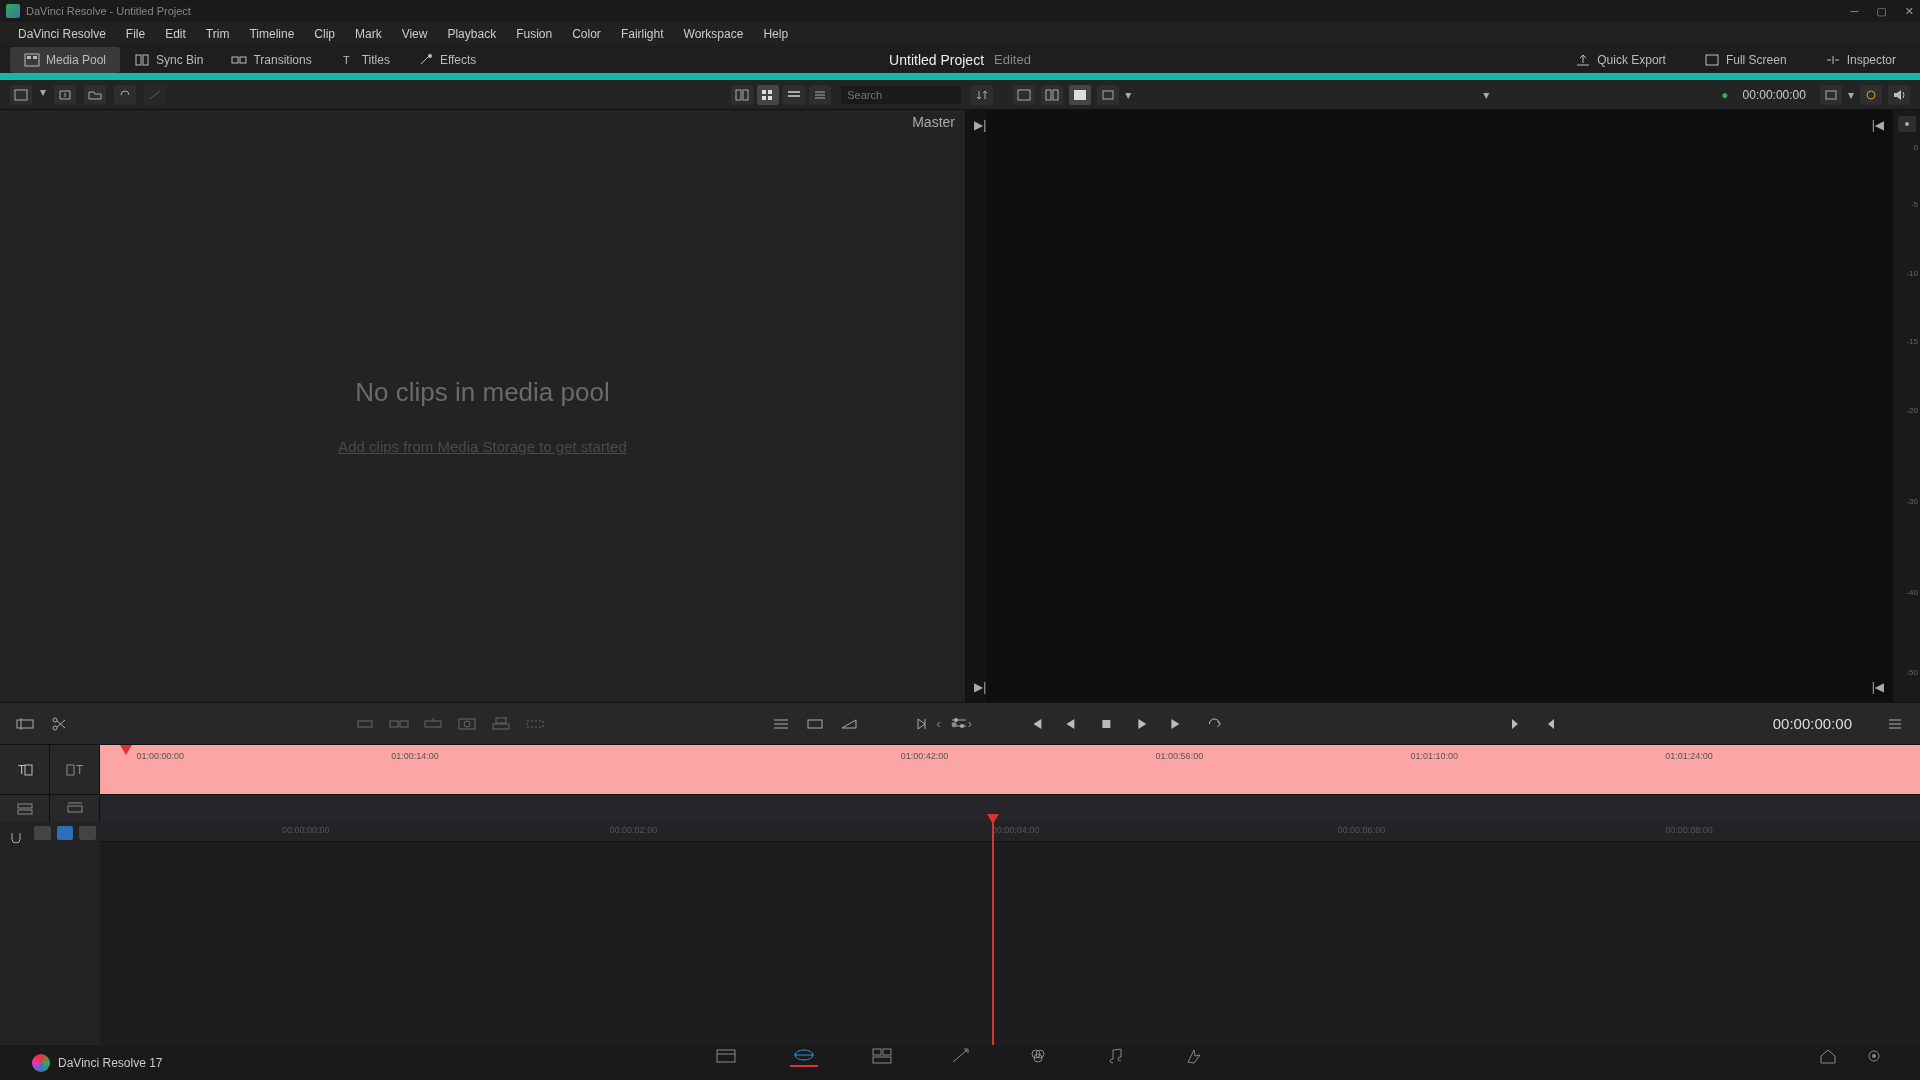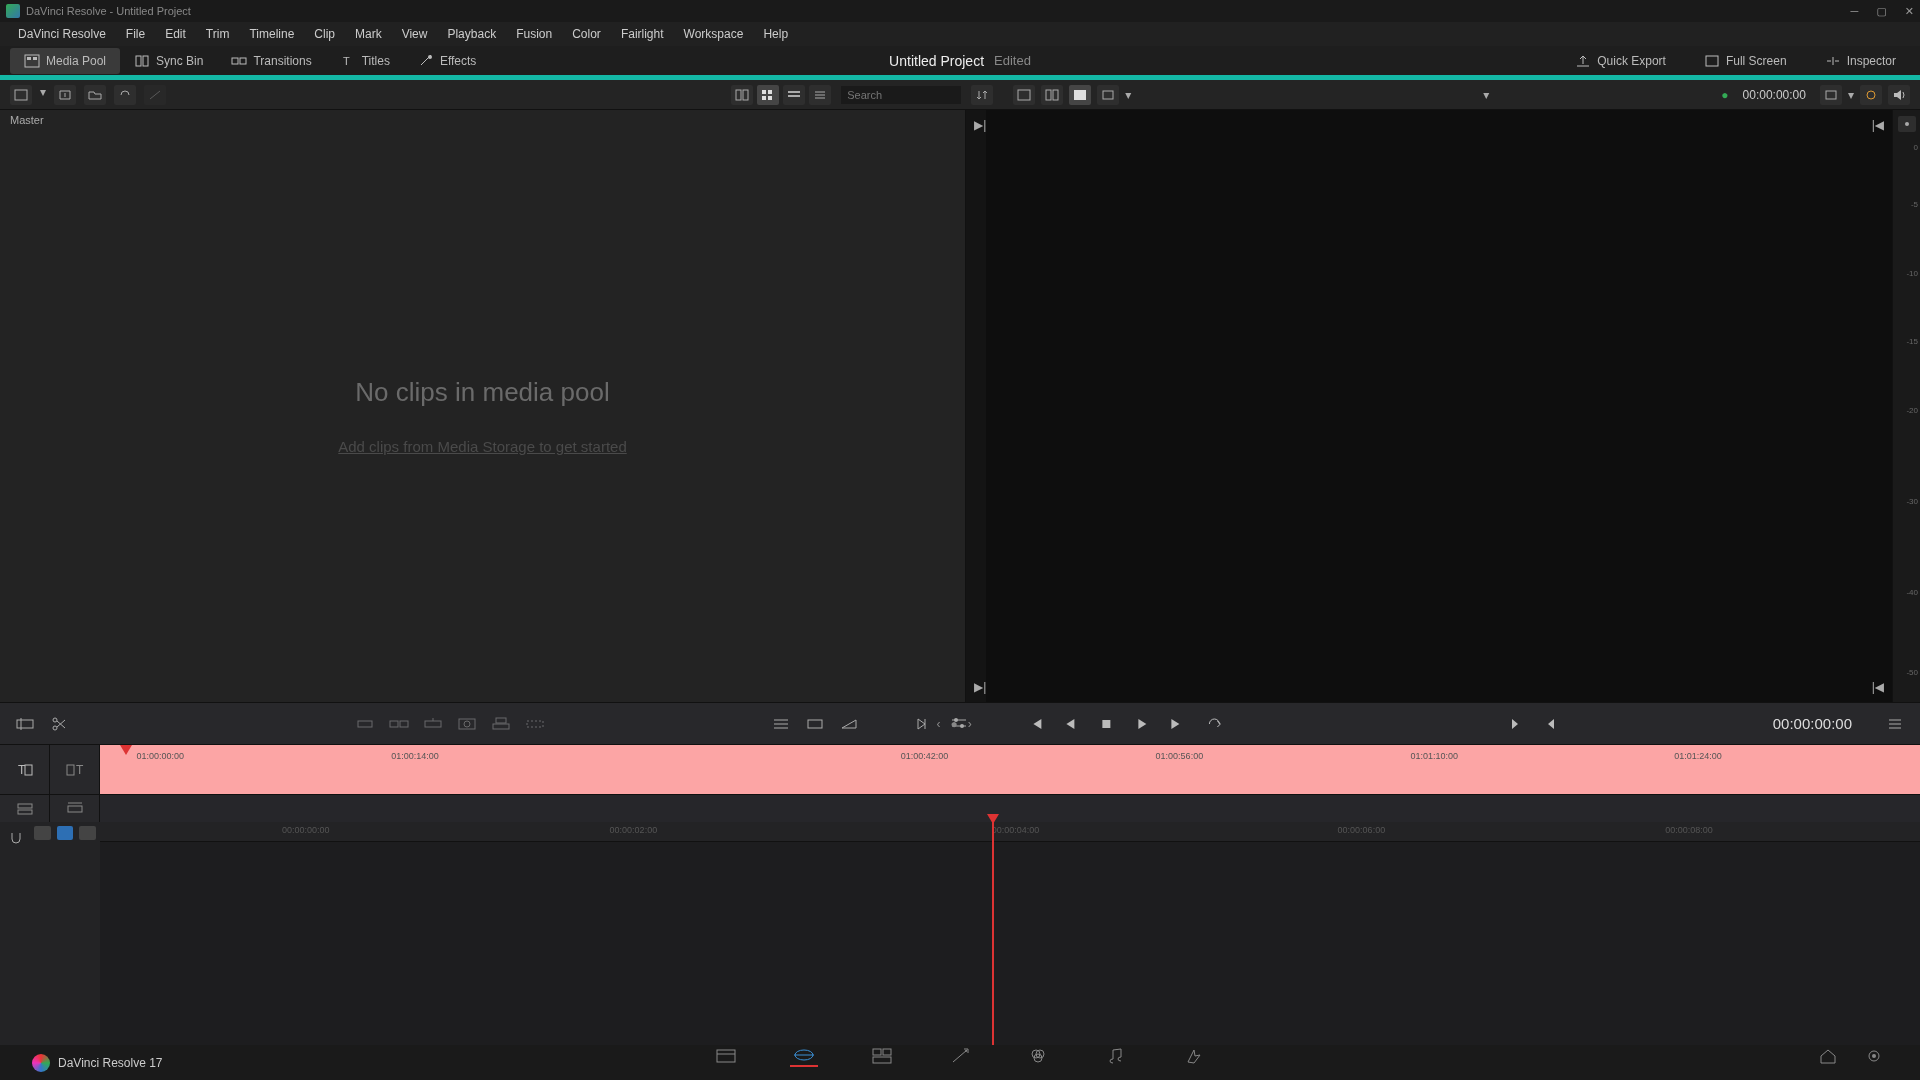--- a/index.html
+++ b/index.html
@@ -9,21 +9,21 @@
 .titlebar { background: #1a1a1a; height: 22px; display: flex; align-items: center; padding: 0 6px; color: #888; font-size: 11px; }
 .titlebar .app-icon { width: 14px; height: 14px; background: linear-gradient(135deg,#3a5,#37a); border-radius: 2px; margin-right: 6px; }
 .titlebar .win-controls { margin-left: auto; display: flex; gap: 18px; color: #999; }
 .titlebar .win-controls span { cursor: pointer; }
 
 
 .menubar { background: #212121; height: 24px; display: flex; align-items: center; padding: 0 10px; gap: 4px; }
 .menubar .menu-item { color: #ccc; padding: 3px 8px; font-size: 12px; cursor: pointer; }
 
 
-.tool-tabs { background: #1e1e1e; height: 34px; display: flex; align-items: center; padding: 0 10px; border-bottom: 5px solid #14b8a6; }
+.tool-tabs { background: #1e1e1e; height: 34px; display: flex; align-items: center; padding: 0 10px; border-bottom: 7px solid #14b8a6; }
 .tab-btn { display: flex; align-items: center; gap: 6px; padding: 6px 14px; color: #bbb; cursor: pointer; border-radius: 3px; }
 .tab-btn.active { background: #3a3a3a; }
 .tab-btn .ico { width: 16px; height: 14px; display: inline-block; }
 .project-title { position: absolute; left: 50%; transform: translateX(-50%); display: flex; gap: 10px; align-items: center; }
 .project-title .main { color: #eee; font-size: 14px; font-weight: 500; }
 .project-title .status { color: #888; font-size: 13px; }
 .tool-right { margin-left: auto; display: flex; gap: 10px; }
 
 
 .subbar { background: #242424; height: 30px; display: flex; align-items: center; padding: 0 10px; gap: 10px; border-bottom: 1px solid #111; }
@@ -32,21 +32,21 @@
 .subbar .search-box { background: #1a1a1a; border: none; color: #aaa; padding: 3px 6px; width: 120px; font-size: 11px; }
 .subbar .right-ctrls { display: flex; gap: 6px; margin-left: 10px; align-items: center; }
 .sq-btn { width: 22px; height: 20px; background: #2e2e2e; border-radius: 2px; display: flex; align-items: center; justify-content: center; cursor: pointer; }
 .sq-btn.active { background: #454545; }
 .timecode { color: #ccc; font-size: 12px; padding: 0 8px; }
 .spacer { flex: 1; }
 
 
 .main-area { display: flex; height: 592px; }
 .media-pool { width: 966px; background: #232323; display: flex; flex-direction: column; border-right: 1px solid #111; }
-.pool-header { height: 20px; padding: 4px 10px; color: #aaa; font-size: 11px; }
+.pool-header { height: 20px; padding: 4px 10px; color: #aaa; font-size: 14px; text-align: right; }
 .pool-body { flex: 1; display: flex; flex-direction: column; align-items: center; justify-content: center; gap: 30px; }
 .pool-body .msg1 { color: #6a6a6a; font-size: 26px; }
 .pool-body .msg2 { color: #4a4a4a; font-size: 15px; text-decoration: underline; }
 
 .viewer-area { flex: 1; background: #101010; position: relative; display: flex; }
 .viewer-inner { flex: 1; background: #0e0e0e; position: relative; }
 .skip-icon { position: absolute; color: #aaa; font-size: 12px; }
 .skip-tr { top: 8px; right: 8px; }
 .skip-tl { top: 8px; left: 8px; }
 .skip-br { bottom: 8px; right: 8px; }
@@ -517,21 +517,21 @@
       </div>
   </div>
   <div class="tl-ruler">
     <div class="playhead-top"></div>
     <span class="ruler-tick" style="left:2%;">01:00:00:00</span>
     <span class="ruler-tick" style="left:16%;">01:00:14:00</span>
     <span class="ruler-tick" style="left:30%;margin-top:44px;">01:00:28:00</span>
     <span class="ruler-tick" style="left:44%;">01:00:42:00</span>
     <span class="ruler-tick" style="left:58%;">01:00:56:00</span>
     <span class="ruler-tick" style="left:72%;">01:01:10:00</span>
-    <span class="ruler-tick" style="left:86%;margin-left:9px;">01:01:24:00</span>
+    <span class="ruler-tick" style="left:86%;">01:01:24:00</span>
   </div>
 </div>
 <div class="tl-ruler-wrap" style="height:28px;">
   <div class="tl-ruler-left">
     <div class="half">
         <svg width="18" height="16" viewBox="0 0 18 16">
           <rect x="2" y="3" width="14" height="4" stroke="#888" fill="none"></rect>
           <rect x="2" y="9" width="14" height="4" stroke="#888" fill="none"></rect>
         </svg>
       </div>

